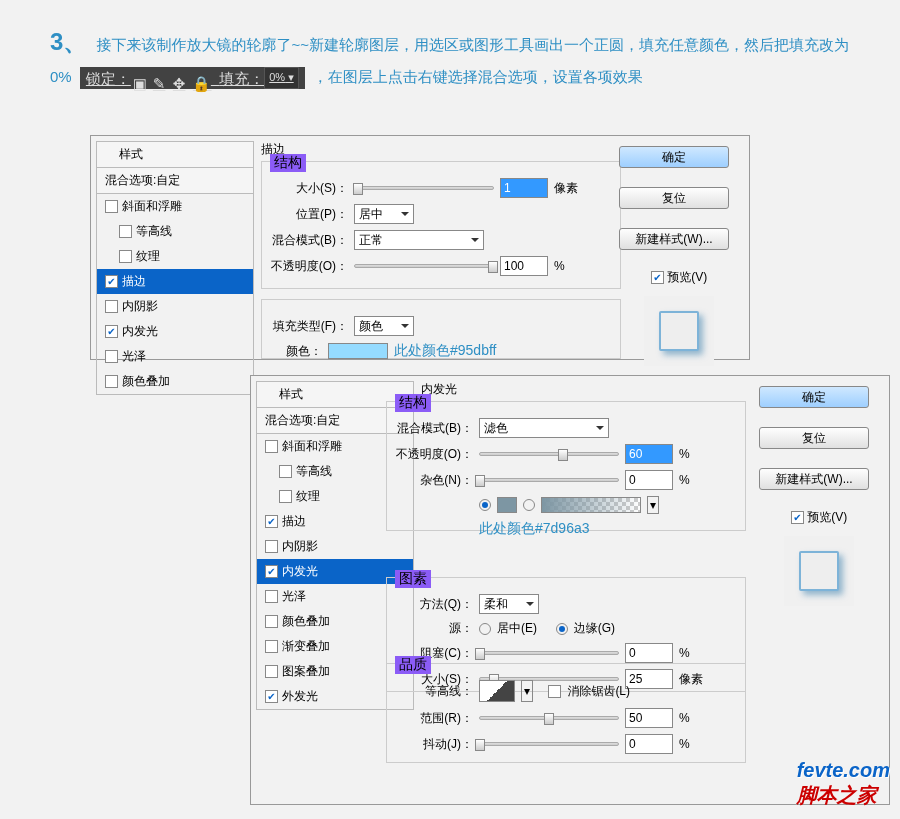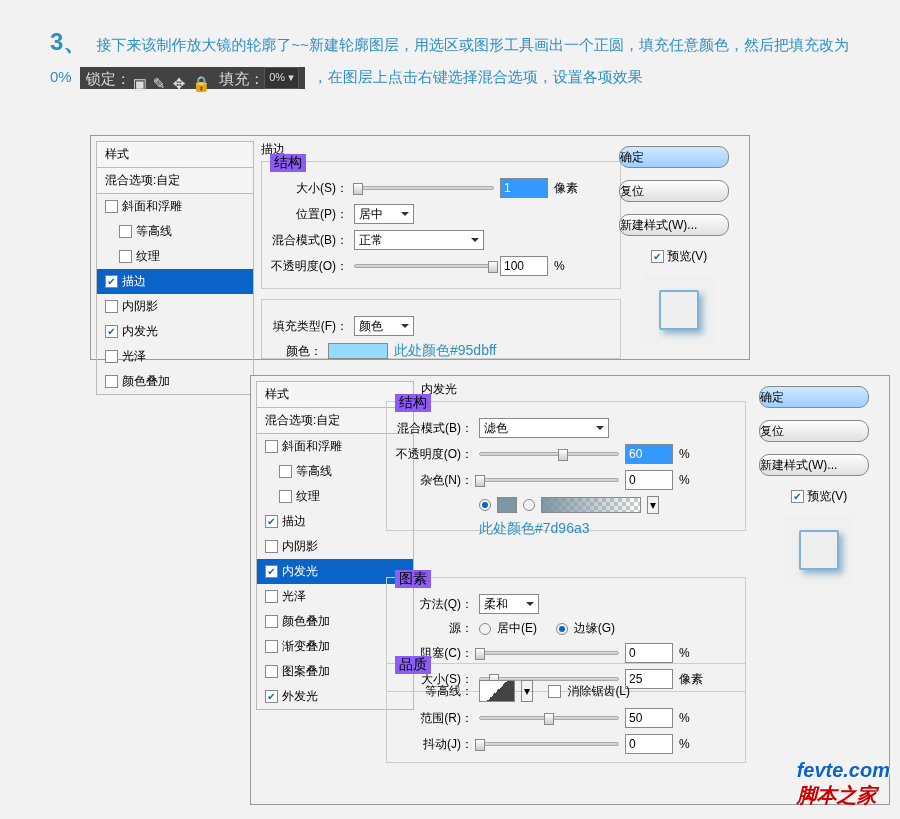--- a/index.html
+++ b/index.html
@@ -1,42 +1,42 @@
 <!DOCTYPE html>
 <html><head>
 <meta charset="utf-8">
 <style>
 * { box-sizing: border-box; margin: 0; padding: 0; }
 body { font-family: "Microsoft YaHei", sans-serif; font-size: 12px; background: #f2f2f2; width: 900px; height: 819px; position: relative; }
 .step-header { padding: 20px 50px 10px 50px; color: #2e8fc4; font-size: 15px; line-height: 1.8; }
 .step-num { font-size: 24px; font-weight: bold; margin-right: 5px; }
-.lock-bar { display: inline-flex; align-items: center; background: #424242; color: #ddd; padding: 2px 6px; height: 22px; vertical-align: middle; margin: 0 4px; }
+.lock-bar { display: inline-flex; align-items: center; background: #424242; color: #ddd; padding: 2px 6px; height: 22px; vertical-align: middle; margin: 0 4px; text-decoration: underline; }
 .lock-bar .icon { width: 16px; height: 16px; margin: 0 2px; display: inline-block; }
 .lock-bar .sel { background: #333; border: 1px solid #555; padding: 0 4px; font-size: 11px; }
 .panel { position: absolute; background: #f2f2f2; border: 1px solid #999; }
 .panel1 { left: 90px; top: 135px; width: 660px; height: 225px; }
 .panel2 { left: 250px; top: 375px; width: 640px; height: 430px; }
 .styles { position: absolute; left: 0; top: 0; width: 158px; }
-.styles .hdr { border: 1px solid #bbb; background: #f5f5f5; padding: 4px 8px; border-bottom: none; }
+.styles .hdr { border: 1px solid #bbb; background: #f5f5f5; padding: 4px 22px; border-bottom: none; }
 .styles .blend { border: 1px solid #bbb; background: #f5f5f5; padding: 4px 8px; }
 .styles .items { border: 1px solid #bbb; border-top: none; }
 .styles .item { padding: 4px 8px; display: flex; align-items: center; gap: 4px; }
 .styles .item.sel { background: #0a64c8; color: #fff; }
 .styles .sub { padding-left: 22px; }
 .fieldset { position: absolute; border: 1px solid #ccc; margin: 5px; padding: 10px 8px 8px 8px; }
 .fieldset .legend { position: absolute; top: -8px; left: 8px; background: #8b5cf6; padding: 0 4px; font-size: 14px; }
 .row { display: flex; align-items: center; margin: 6px 0; gap: 6px; }
 .lbl { width: 78px; text-align: right; }
 .slider { flex: 0 0 140px; height: 4px; background: linear-gradient(#ddd,#ccc); border: 1px solid #aaa; border-radius: 2px; position: relative; }
 .slider .thumb { position: absolute; top: -4px; width: 10px; height: 12px; background: linear-gradient(#fff,#ccc); border: 1px solid #888; transform: translateX(-5px); }
 .ninput { width: 48px; height: 20px; border: 1px solid #888; padding: 1px 3px; font-size: 12px; background: #fff; }
 .ninput.blue { background: #3399ff; color: #fff; }
 .dd { height: 20px; border: 1px solid #888; background: #fff; padding: 0 18px 0 4px; position: relative; display: inline-flex; align-items: center; min-width: 60px; }
 .dd::after { content: ""; position: absolute; right: 4px; top: 7px; border: 4px solid transparent; border-top-color: #333; }
-.btn { display: block; width: 110px; height: 22px; background: linear-gradient(#fefefe,#e0e0e0); border: 1px solid #888; border-radius: 10px; text-align: left; line-height: 20px; margin-bottom: 12px; }
+.btn { display: block; width: 110px; height: 22px; background: linear-gradient(#fefefe,#e0e0e0); border: 1px solid #888; border-radius: 3px; text-align: center; line-height: 20px; margin-bottom: 19px; }
 .btn.primary { background: linear-gradient(#cfe8ff,#9ecfff); }
 .right-col { position: absolute; right: 10px; top: 10px; width: 120px; }
 .preview-box { width: 70px; height: 70px; background: #f0f0f0; margin: 10px auto; display: flex; align-items: center; justify-content: center; }
 .prev-sq { width: 40px; height: 40px; background: #eee; border: 2px solid #7db3d8; border-radius: 2px; box-shadow: 4px 4px 6px rgba(80,140,180,0.6); }
 .color-swatch { width: 60px; height: 16px; display: inline-block; border: 1px solid #888; vertical-align: middle; }
 .annot { color: #2e8fc4; font-size: 14px; }
 .cb { width: 13px; height: 13px; border: 1px solid #888; background: #fff; display: inline-block; text-align: center; line-height: 11px; font-size: 10px; color: #0a64c8; }
 .cb.on::before { content: "✔"; }
 .radio { width: 12px; height: 12px; border: 1px solid #888; border-radius: 50%; display: inline-block; position: relative; }
 .radio.on::before { content: ""; position: absolute; left: 2px; top: 2px; width: 6px; height: 6px; background: #0a64c8; border-radius: 50%; }

